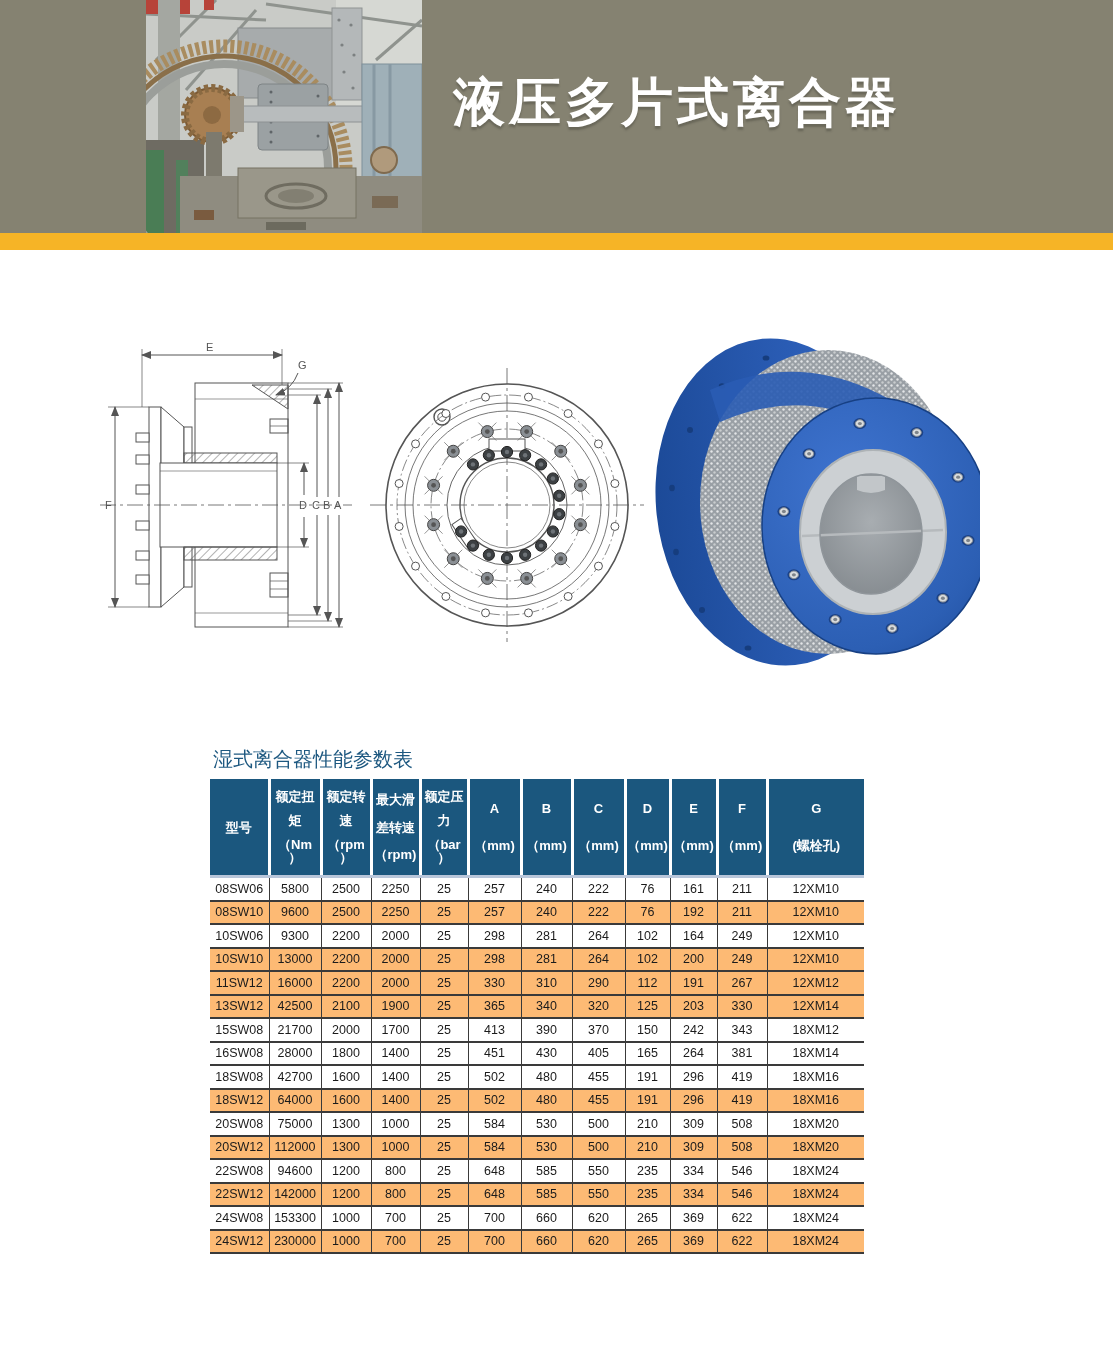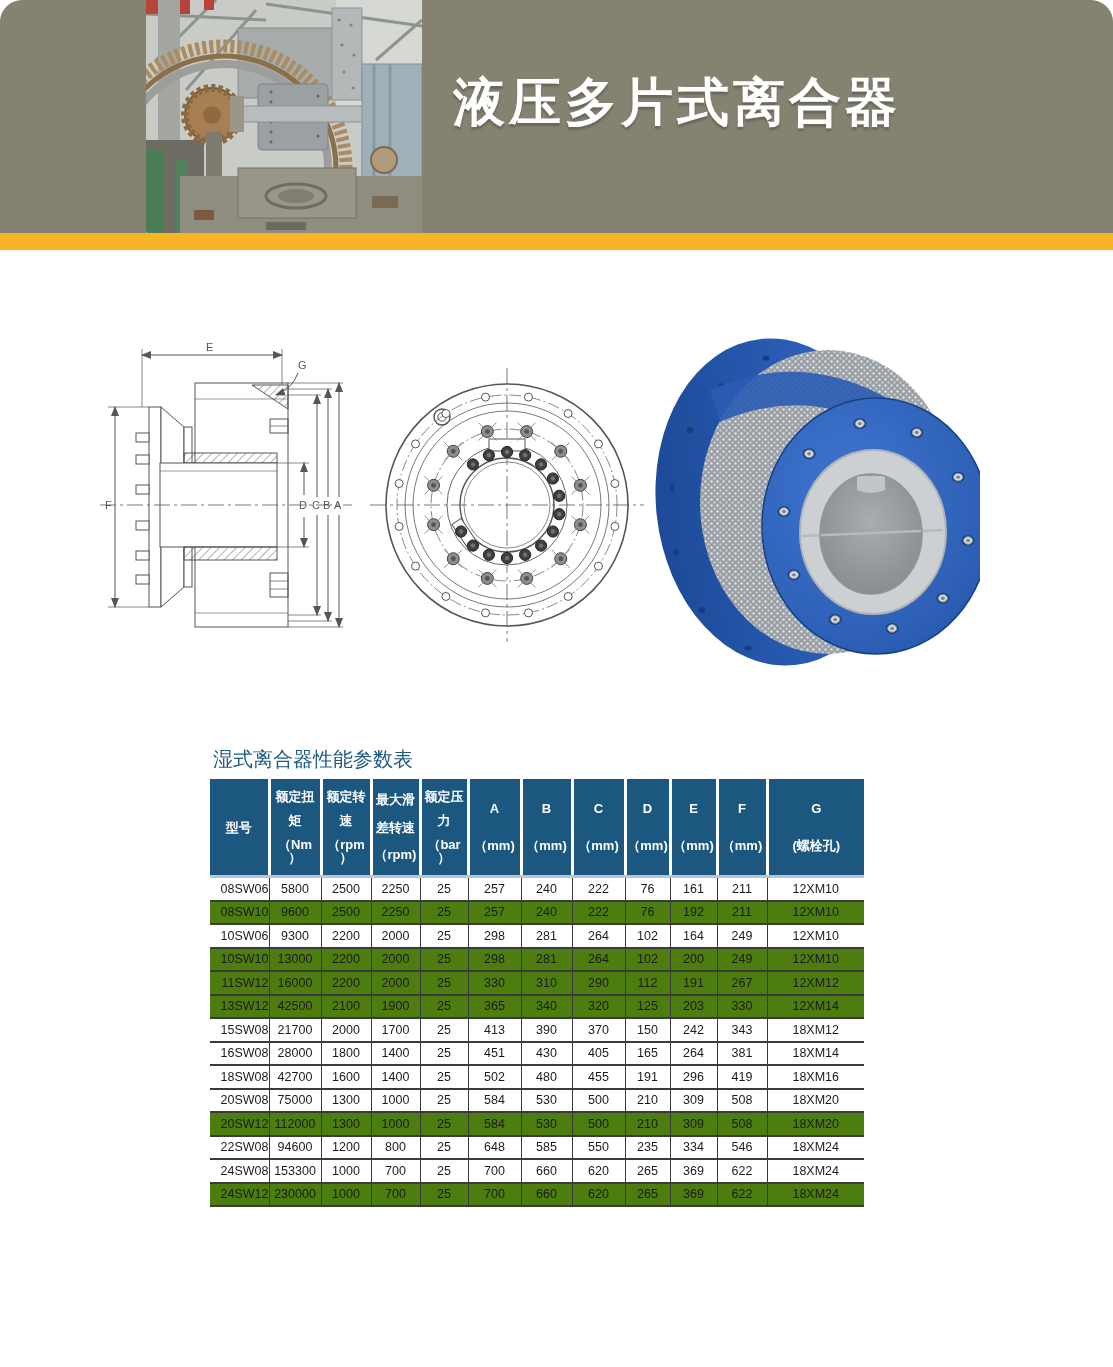--- a/index.html
+++ b/index.html
@@ -1,17 +1,17 @@
 <!DOCTYPE html>
 <html><head>
 <meta charset="utf-8">
 <style>
   html,body{margin:0;padding:0;background:#fff;}
   .page{position:relative;width:1113px;height:1367px;background:#fff;overflow:hidden;
-        font-family:"Liberation Sans",sans-serif;border-radius:22px;}
+        font-family:"Liberation Sans",sans-serif;}
 
   
   .header-band{position:absolute;left:0;top:0;width:1113px;height:233px;background:#858271;}
   .accent-bar{position:absolute;left:0;top:233px;width:1113px;height:17px;background:#f6b426;}
   .photo{position:absolute;left:146px;top:0;width:276px;height:233px;overflow:hidden;}
   .page-title{position:absolute;left:453px;top:68px;margin:0;color:#fff;
               font-size:52px;font-weight:bold;letter-spacing:4px;
               font-family:"Liberation Sans",sans-serif;
               text-shadow:0 3px 2px rgba(55,55,45,.35);white-space:nowrap;}
 
@@ -28,22 +28,22 @@
               table-layout:fixed;}
   .spec-table thead th{background:#1b577e;color:#fff;font-size:13px;font-weight:bold;
               height:96px;padding:0;border-right:3px solid #fff;
               border-bottom:3px solid #b9c6da;vertical-align:middle;}
   .spec-table thead th:last-child{border-right:none;}
   .hlines{display:flex;flex-direction:column;justify-content:space-evenly;height:96px;
           align-items:center;line-height:1;}
   .spec-table tbody td{height:21.5px;text-align:center;font-size:12.5px;color:#1b1b1b;
               padding:0;border-bottom:2px solid #3a3a3a;border-left:1px solid #3a3a3a;
               white-space:nowrap;}
-  .spec-table tbody td:first-child{border-left:none;text-align:right;}
-  .spec-table tbody tr.alt{background:#4d7c0f;}
+  .spec-table tbody td:first-child{border-left:none;}
+  .spec-table tbody tr.alt{background:#fdba74;}
 
   svg text{font-family:"Liberation Sans",sans-serif;}
 </style>
 </head>
 <body>
 
 <div class="page">
 
   <div class="header-band">
     <div class="photo">
@@ -627,20 +627,34 @@
           <td>1400</td>
           <td>25</td>
           <td>502</td>
           <td>480</td>
           <td>455</td>
           <td>191</td>
           <td>296</td>
           <td>419</td>
           <td>18XM16</td>
         </tr>
+        <tr class="alt">
+          <td>18SW12</td>
+          <td>64000</td>
+          <td>1600</td>
+          <td>1400</td>
+          <td>25</td>
+          <td>502</td>
+          <td>480</td>
+          <td>455</td>
+          <td>191</td>
+          <td>296</td>
+          <td>419</td>
+          <td>18XM16</td>
+        </tr>
         <tr>
           <td>20SW08</td>
           <td>75000</td>
           <td>1300</td>
           <td>1000</td>
           <td>25</td>
           <td>584</td>
           <td>530</td>
           <td>500</td>
           <td>210</td>
@@ -669,20 +683,34 @@
           <td>800</td>
           <td>25</td>
           <td>648</td>
           <td>585</td>
           <td>550</td>
           <td>235</td>
           <td>334</td>
           <td>546</td>
           <td>18XM24</td>
         </tr>
+        <tr class="alt">
+          <td>22SW12</td>
+          <td>142000</td>
+          <td>1200</td>
+          <td>800</td>
+          <td>25</td>
+          <td>648</td>
+          <td>585</td>
+          <td>550</td>
+          <td>235</td>
+          <td>334</td>
+          <td>546</td>
+          <td>18XM24</td>
+        </tr>
         <tr>
           <td>24SW08</td>
           <td>153300</td>
           <td>1000</td>
           <td>700</td>
           <td>25</td>
           <td>700</td>
           <td>660</td>
           <td>620</td>
           <td>265</td>

